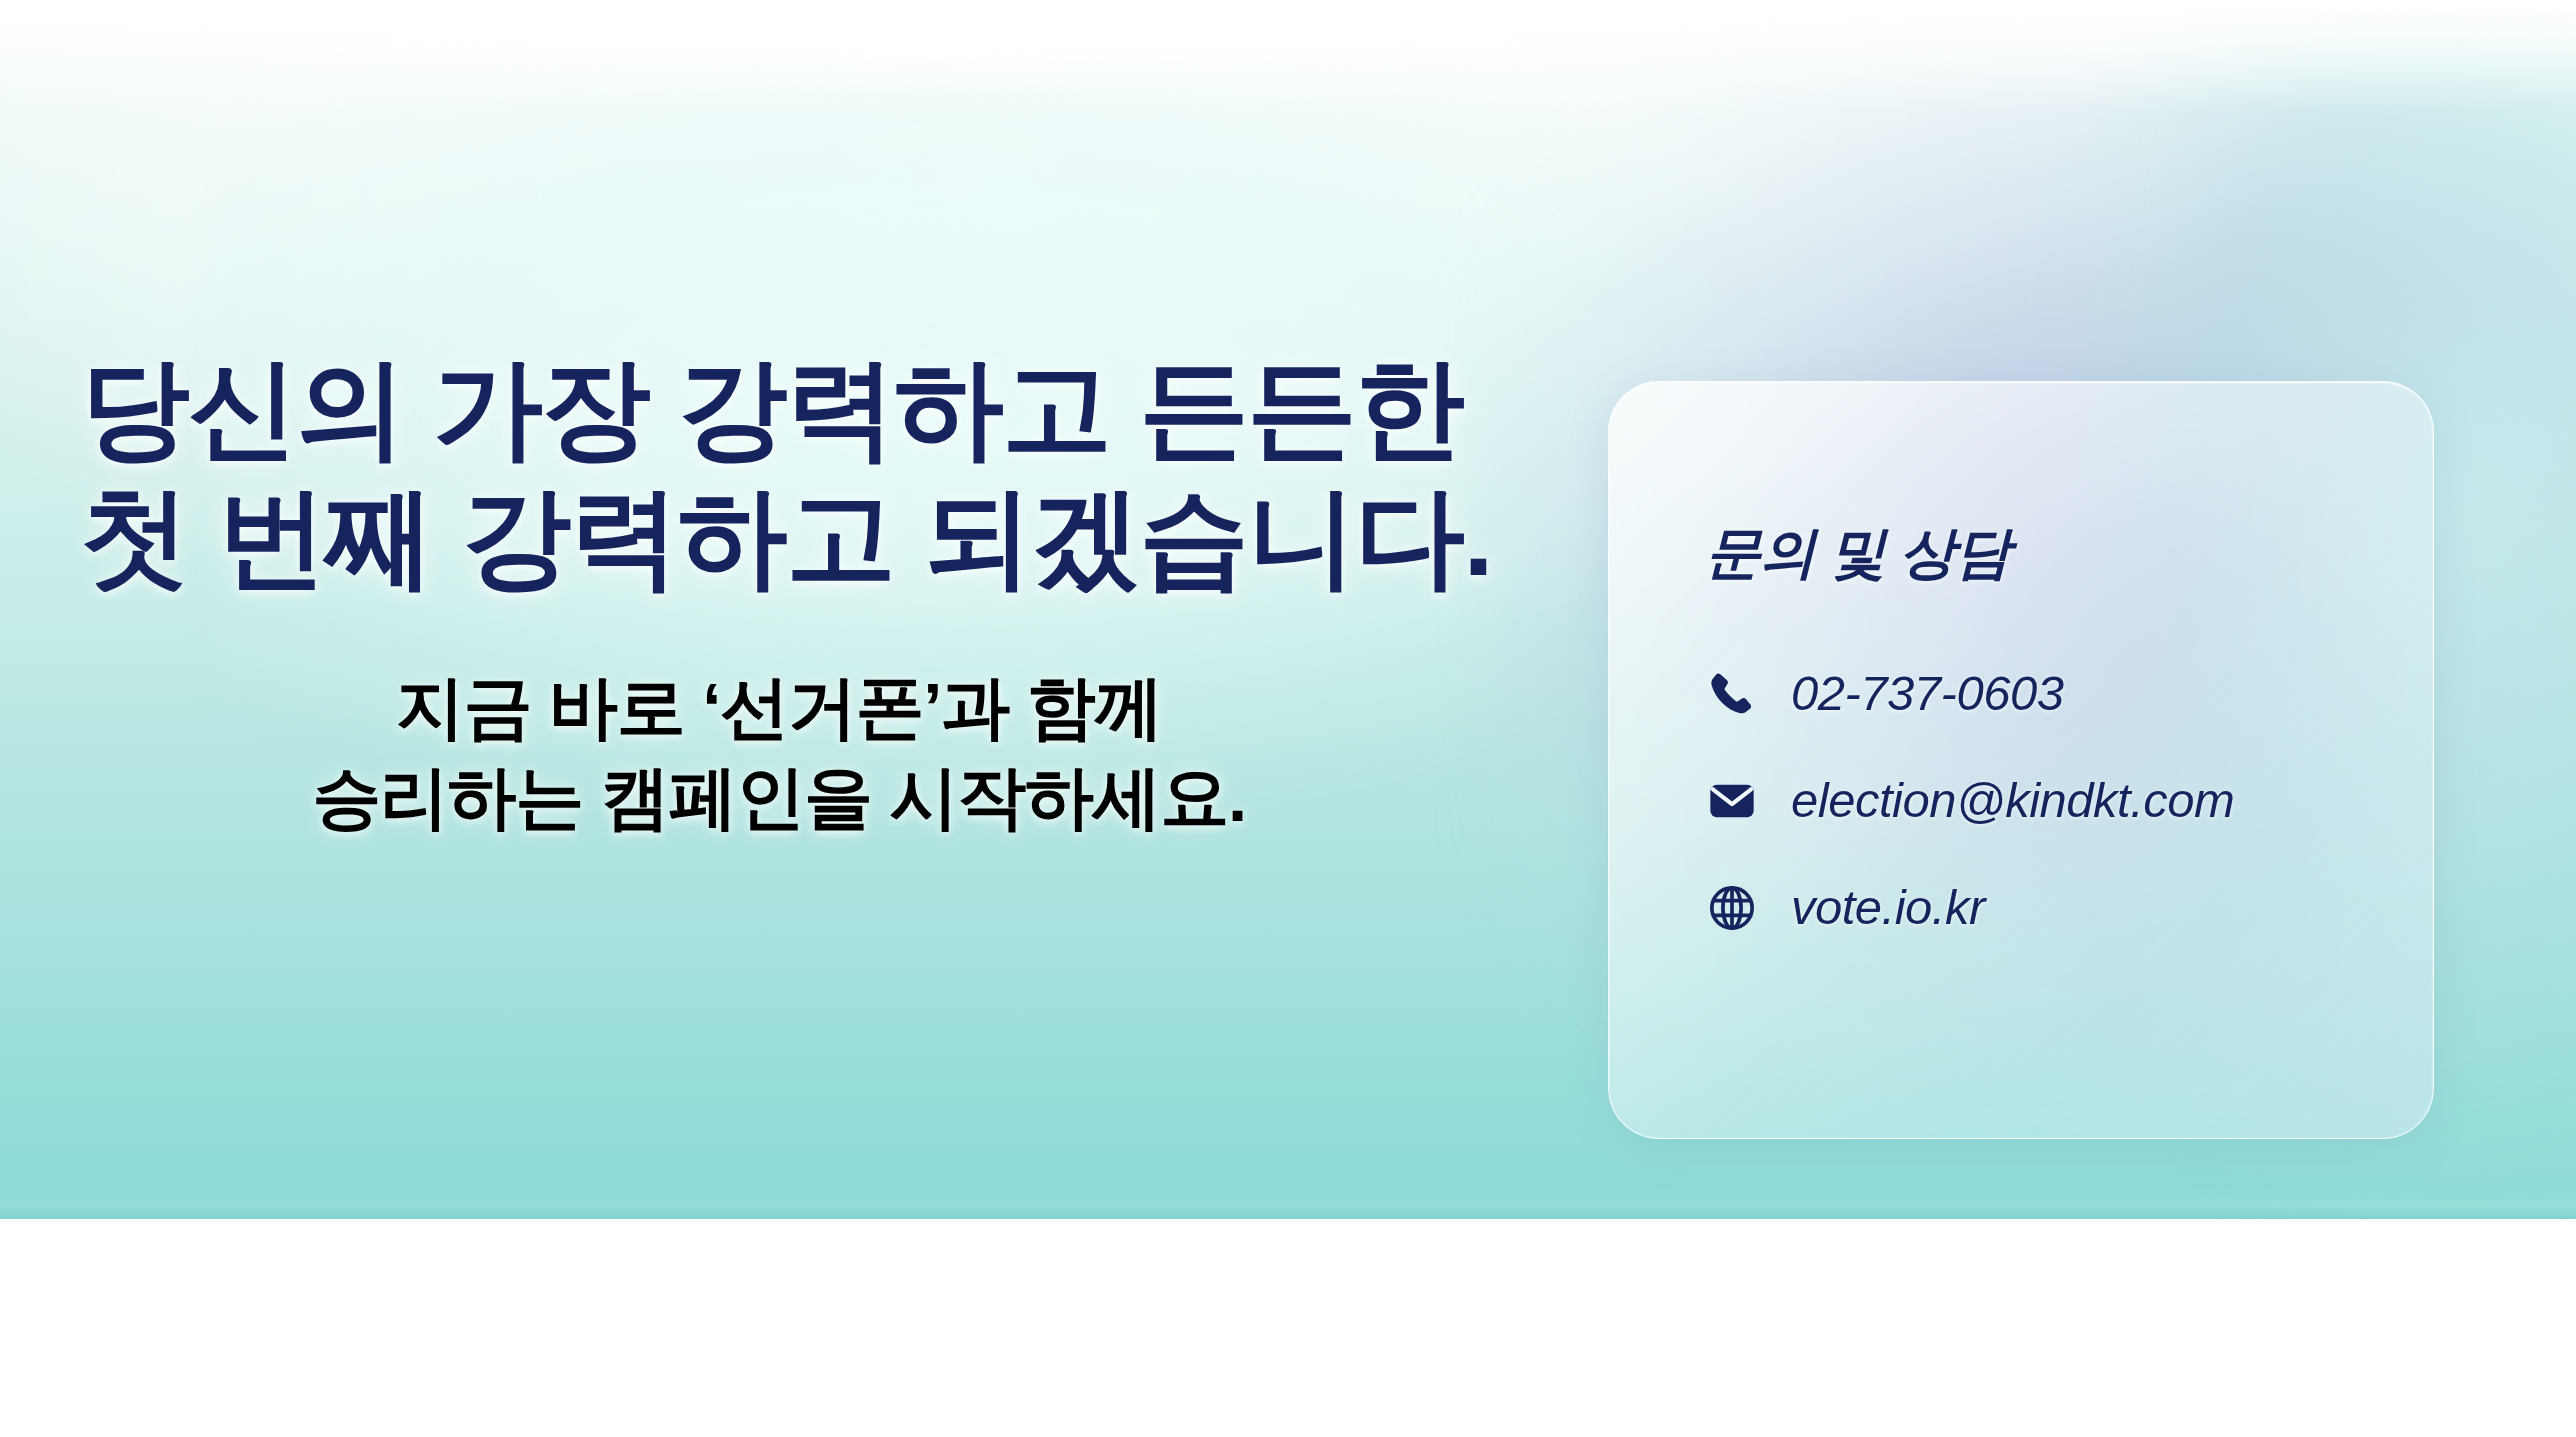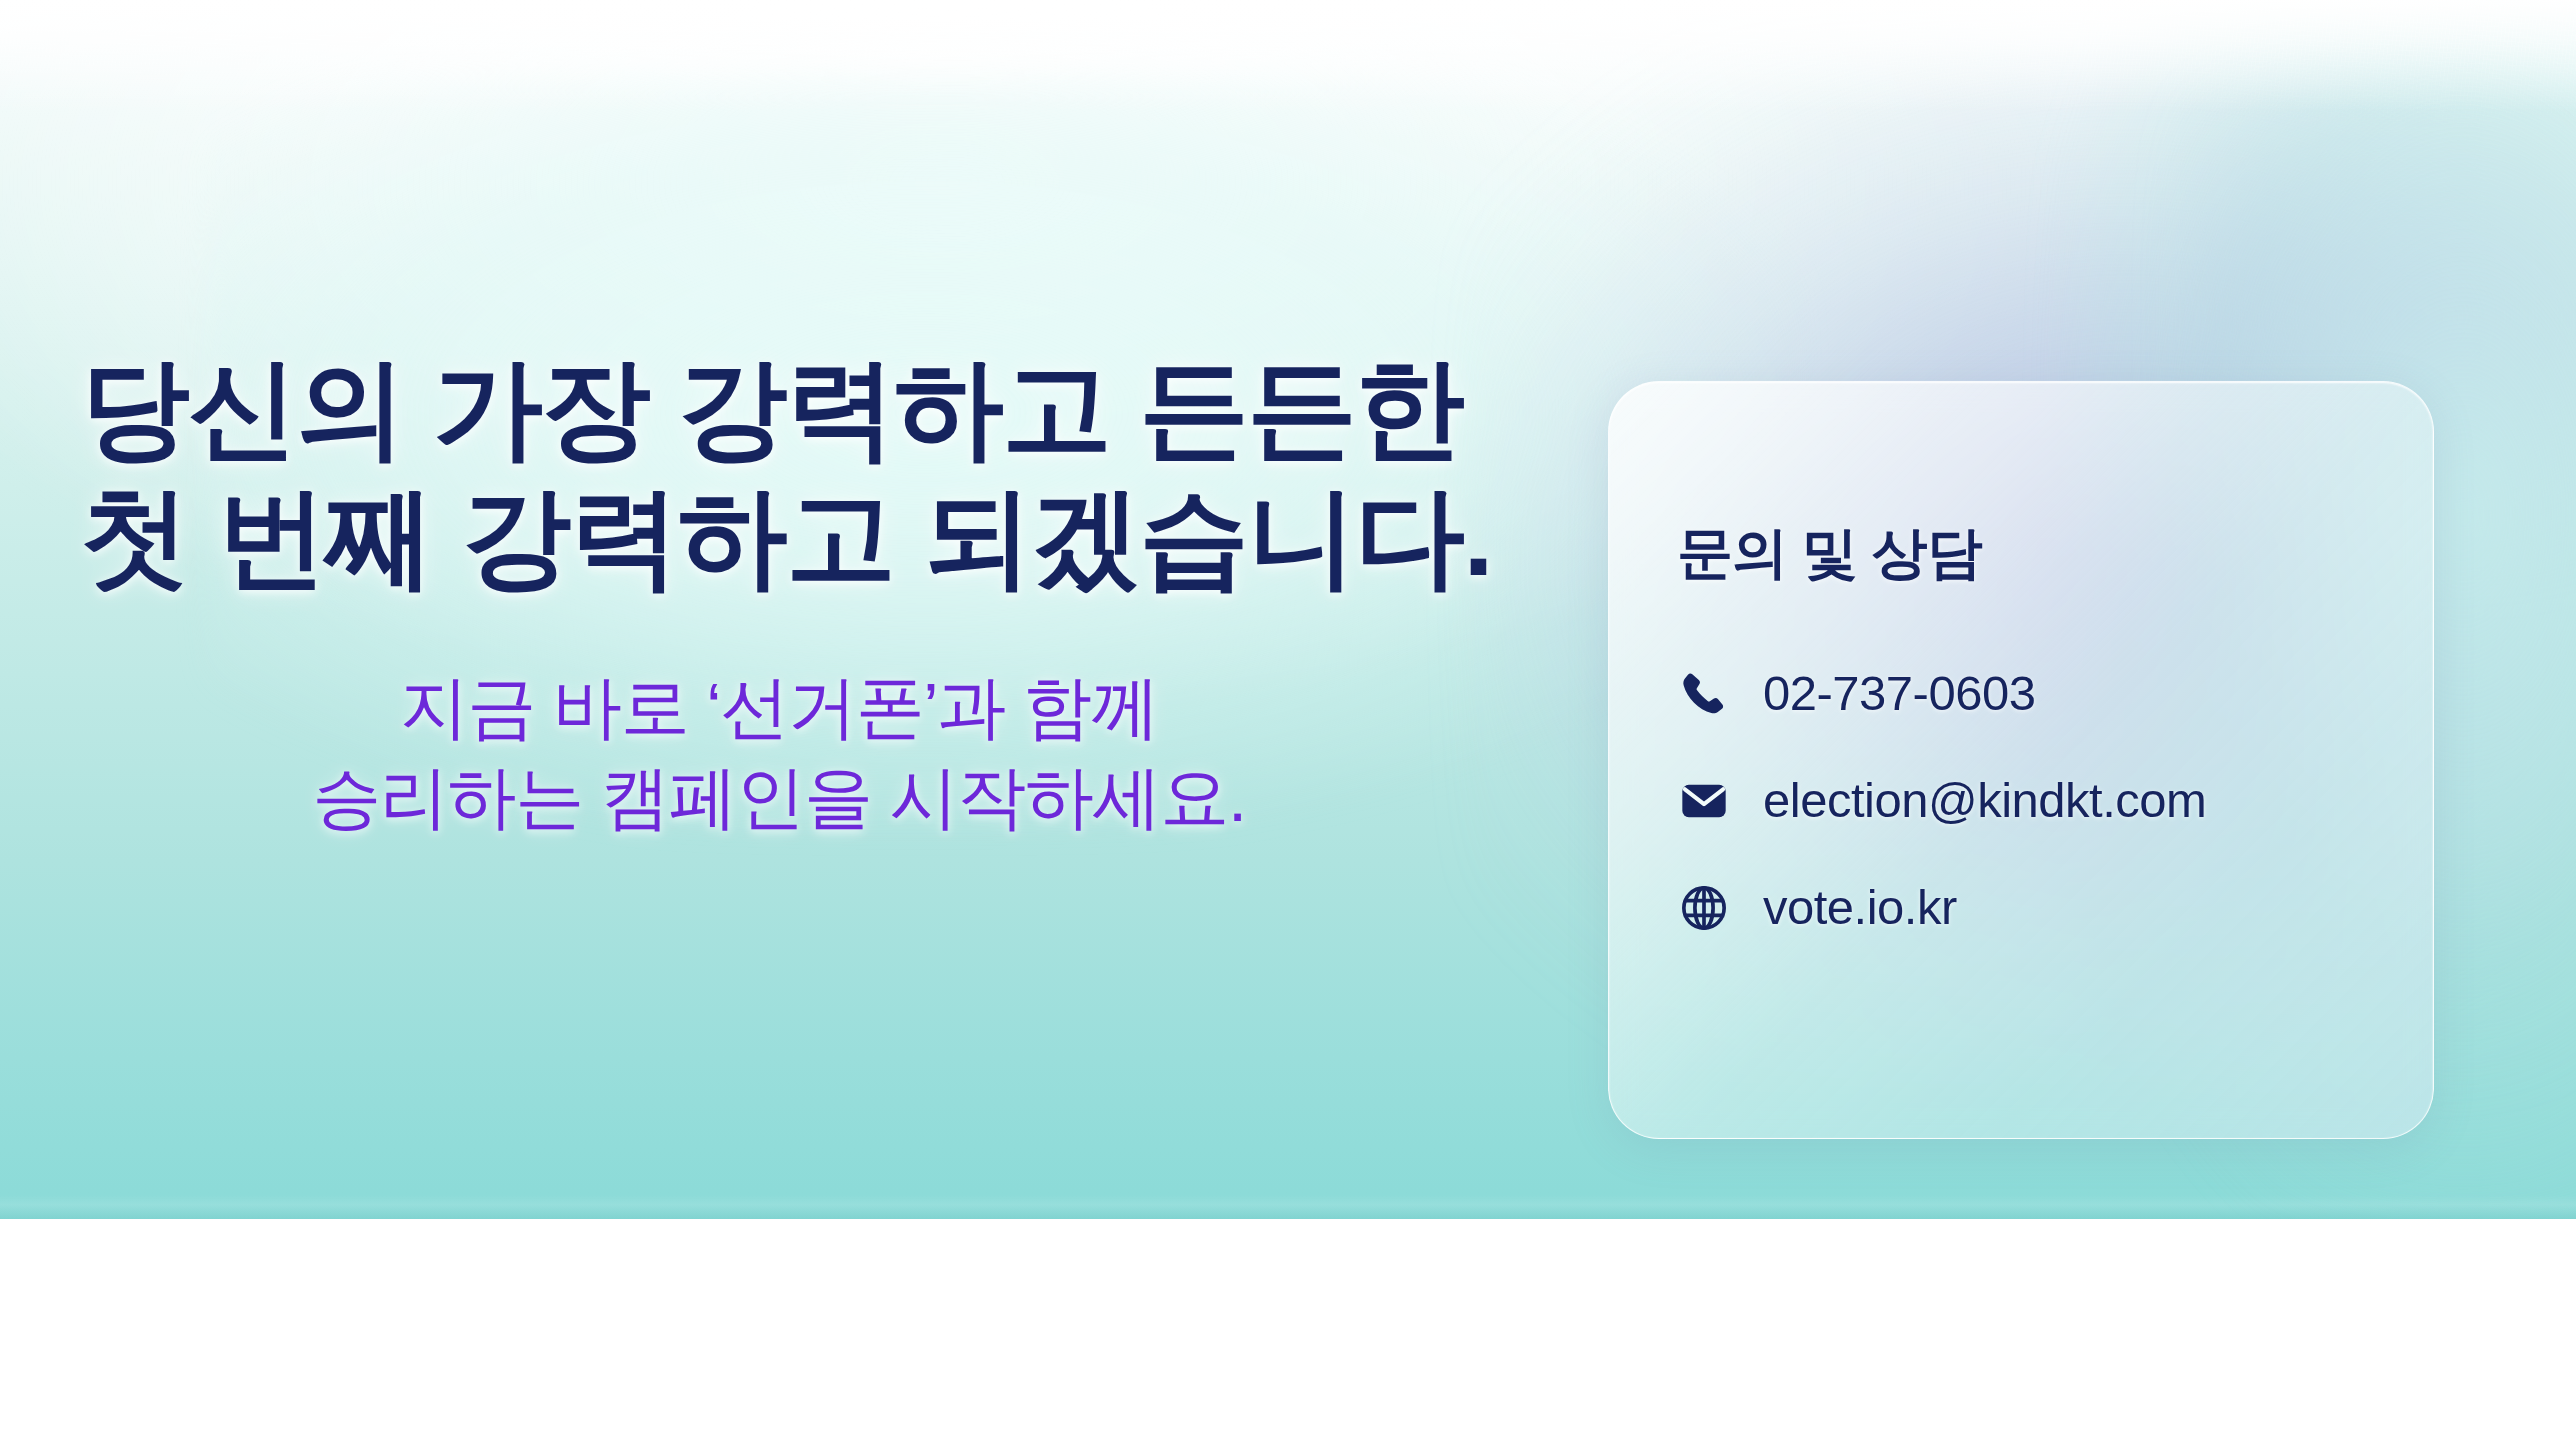--- a/index.html
+++ b/index.html
@@ -171,23 +171,23 @@
 
   .headline-line {
     display: block;
   }
 
   .subcopy {
     margin-top: 62px;
     margin-left: 39px;
     width: 1320px;
     text-align: center;
-    color: #6d28d9;
+    color: #000000;
     font-size: 69px;
-    font-weight: 400;
+    font-weight: 700;
     line-height: 1.30;
     letter-spacing: -1.3px;
     text-shadow: 0 1.9px 8.4px rgba(255,255,255,0.80),
                  0 0 20.6px rgba(255,255,255,0.55);
   }
 
   .subcopy-line { display: block; }
 
   
   .card {
@@ -208,23 +208,24 @@
       0 9.4px 41px rgba(110,140,170,0.17),
       inset 0 0.9px 1.9px rgba(255,255,255,0.95);
     backdrop-filter: blur(13px);
     -webkit-backdrop-filter: blur(13px);
     box-sizing: border-box;
     overflow: hidden;
   }
 
   .card-inner {
     position: absolute;
-    left: 68px;
+    left: 96px;
     top: 137px;
     right: 37px;
+    font-style: italic;
   }
 
   .card-title {
     color: #16245e;
     font-size: 56px;
     font-weight: 700;
     letter-spacing: -0.9px;
     line-height: 1.2;
     text-shadow: 0 0.9px 5.6px rgba(255,255,255,0.8);
   }

